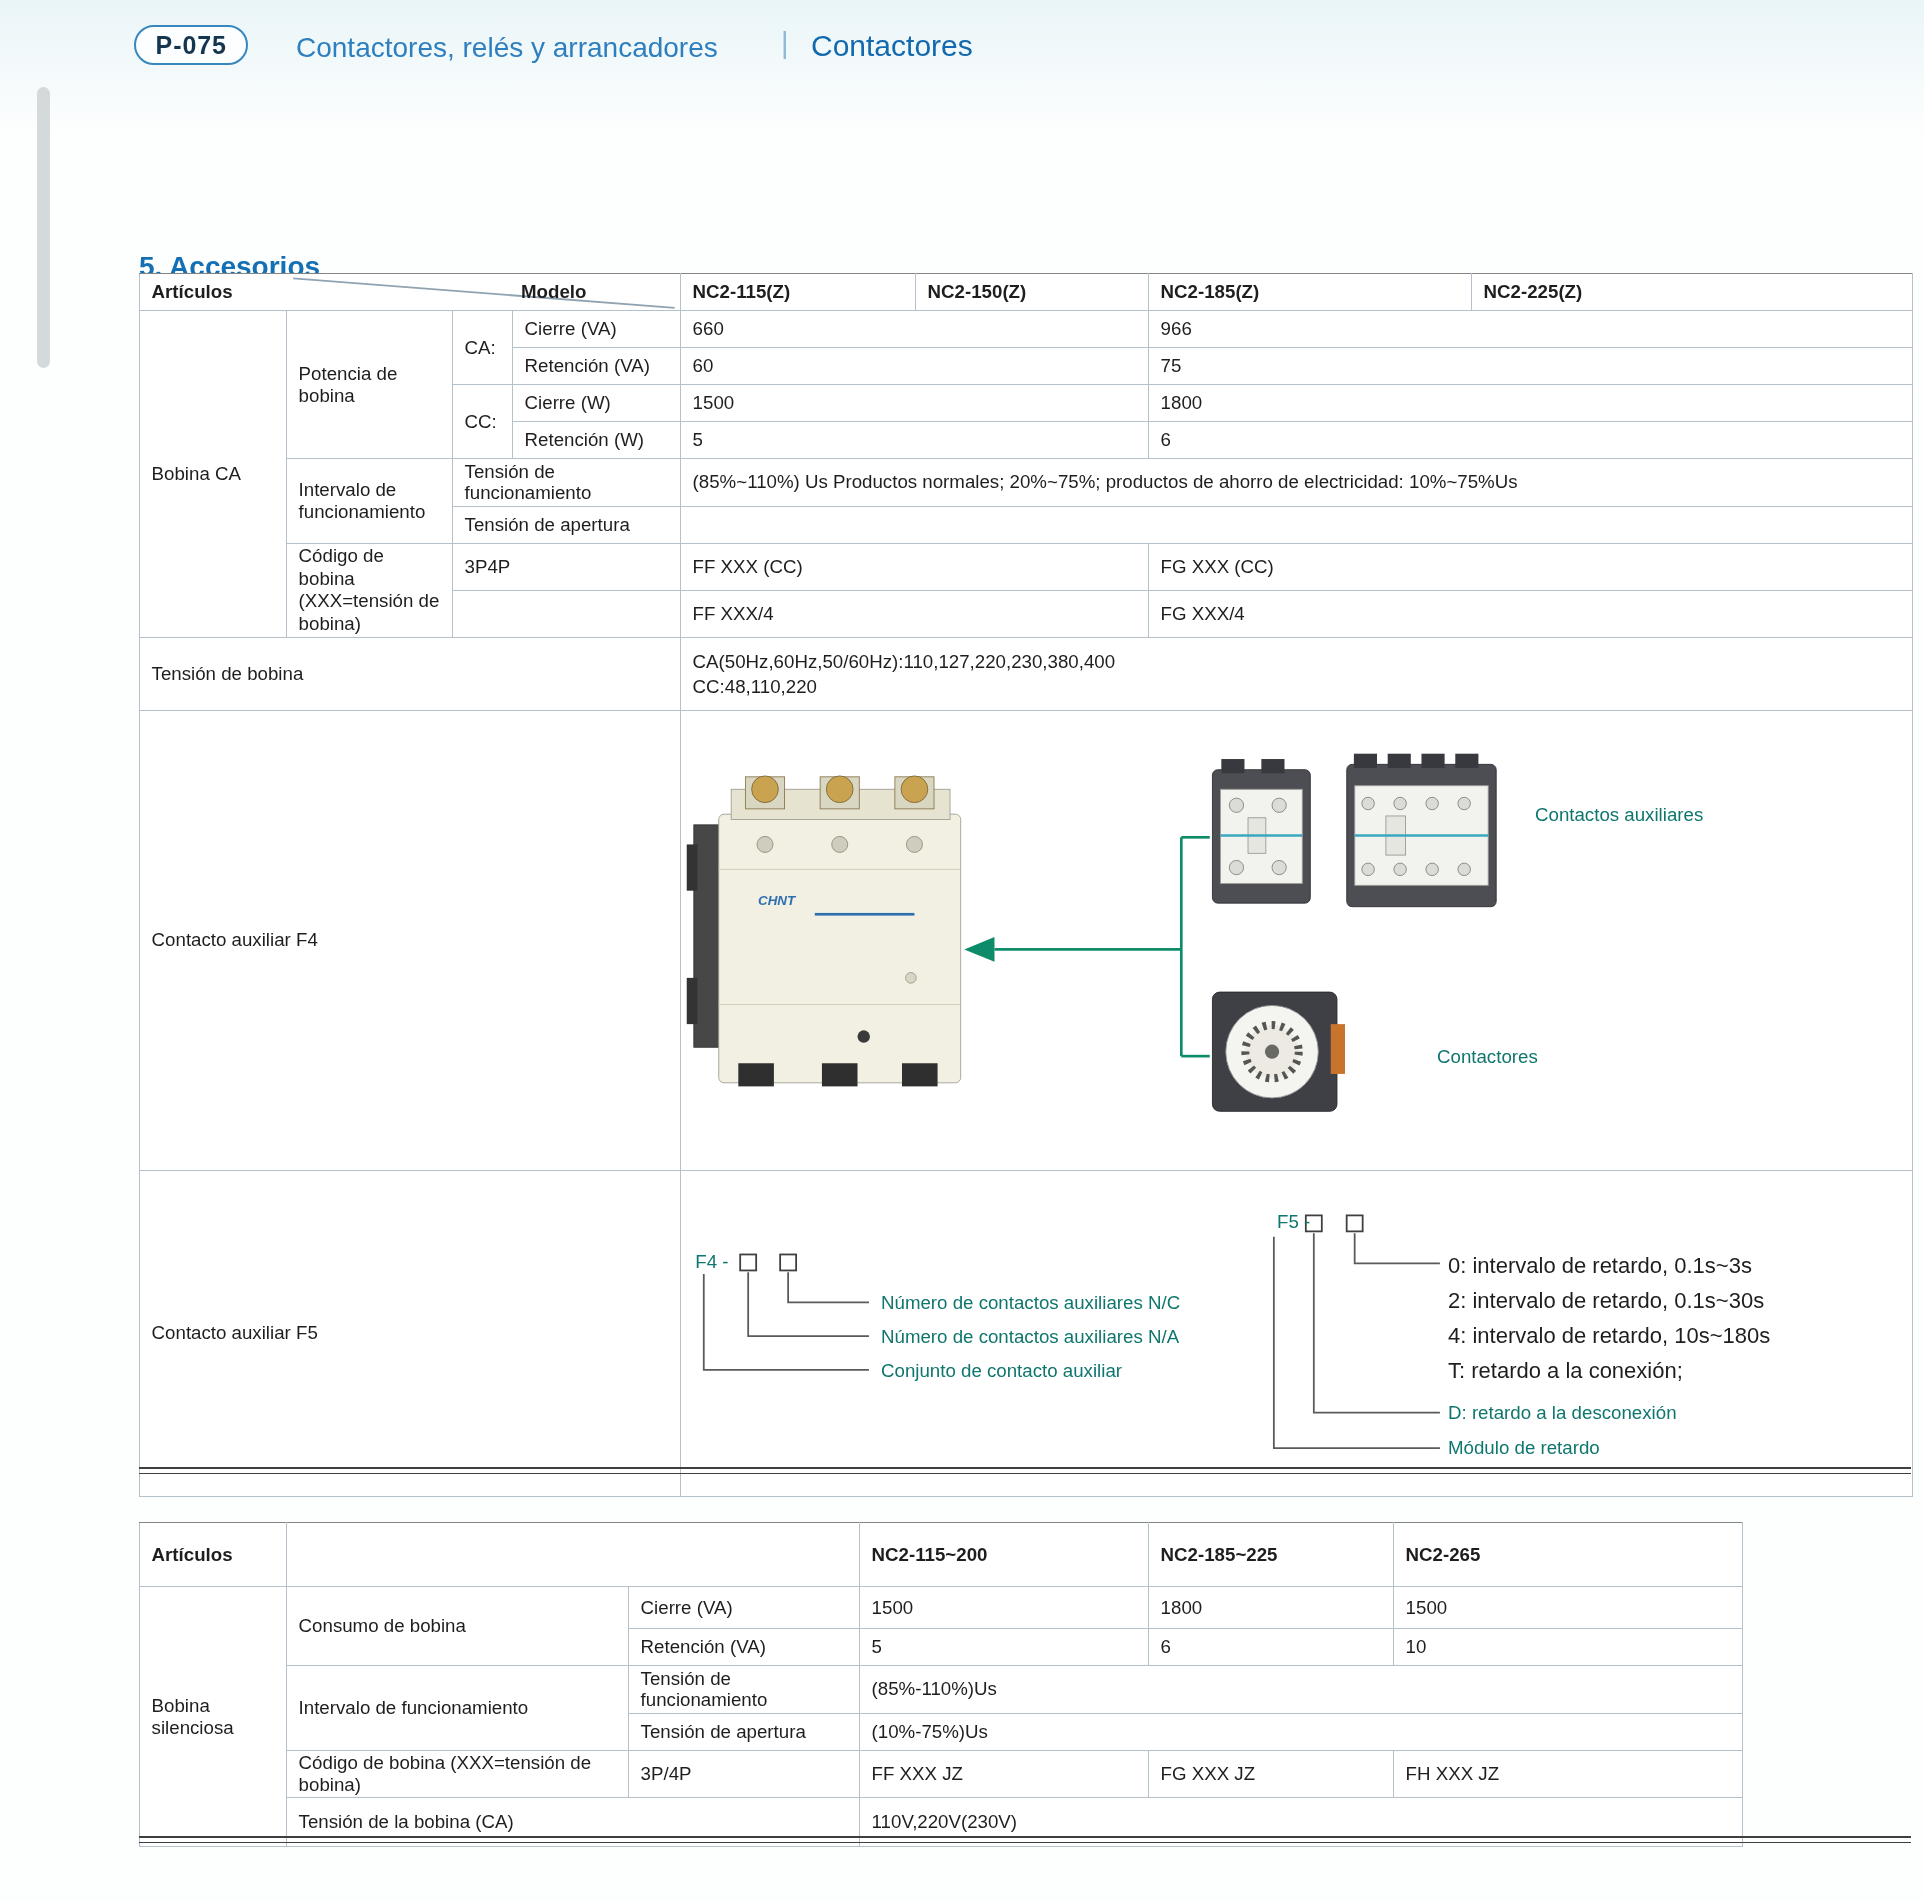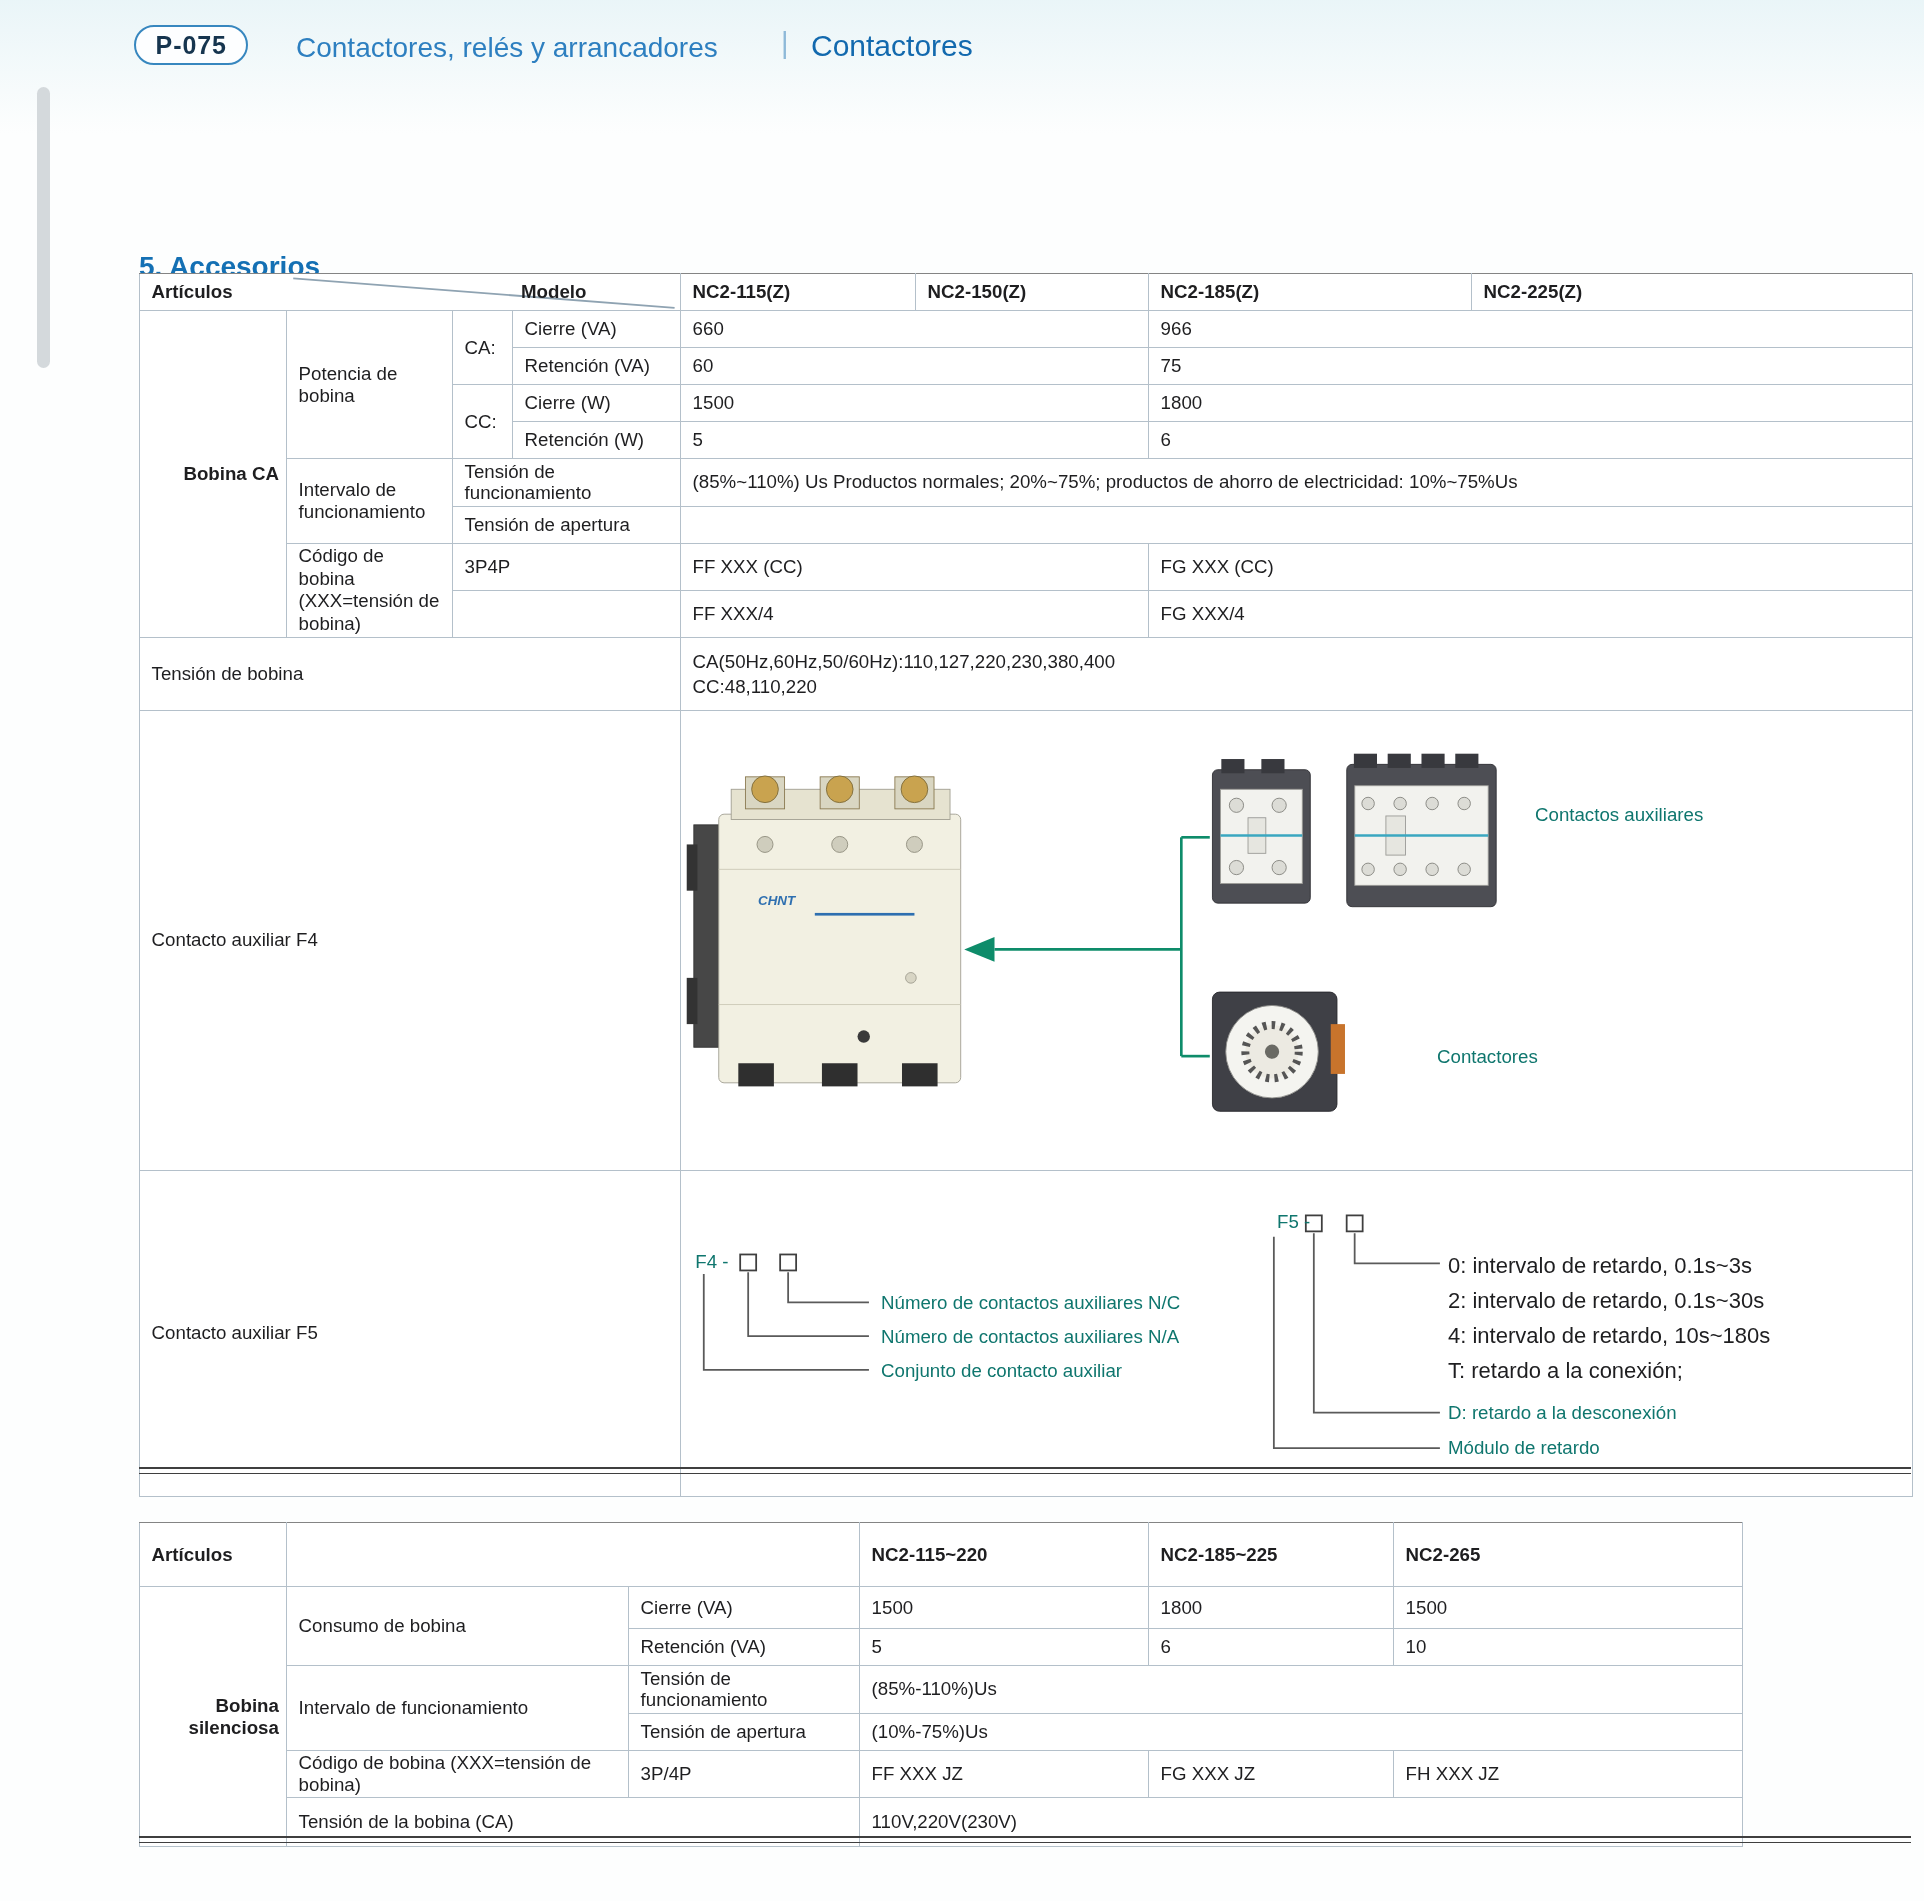--- a/index.html
+++ b/index.html
@@ -23,21 +23,21 @@
   .page-title { position:absolute; left:811px; top:28.5px; font-size:30px; font-weight:normal; color:#1269ae; }
   .section-title { position:absolute; left:139px; top:207px; font-size:28px; font-weight:bold; color:#1470b4;margin-top:44px; }
 
   
   table.spec { border-collapse:collapse; table-layout:fixed; }
   table.spec td { border:0.9px solid #b4c0ca; background:#fff; font-size:18.7px; color:#1e1e20;
     padding:1.8px 7.1px 1.8px 11.6px; vertical-align:middle; overflow:hidden; }
   table.spec tr.toprow td { border-top:1.8px solid #848484; }
   td.hdr { background:#b6d0e3; font-weight:bold; color:#13293f; border-color:#9cb1c1; }
   td.stripe { background:#dfeaf6; }
-  td.grp { font-weight:bold; color:#1b2c3e;text-align:right; }
+  td.grp { font-weight:normal; color:#1b2c3e; }
   td.small { font-size:16px; line-height:1.15; padding-left:7.1px; }
   td.xsmall { font-size:14.7px; line-height:1.2; padding-left:7.1px; padding-right:3.6px; }
   td.diagram { padding:0; position:relative; }
   td.hdrcorner { position:relative; padding:0; }
   .hdrcorner .art { position:absolute; left:11.6px; top:50%; transform:translateY(-50%); }
   .hdrcorner .mod { position:absolute; left:381px; top:50%; transform:translateY(-50%); }
   .hdrcorner svg { position:absolute; inset:0; }
   .vcell div { line-height:1.35; }
 
   .t1-wrap { position:absolute; left:139px; top:273px; }
@@ -278,21 +278,21 @@
         <col style="width:231px">
     <col style="width:289px">
         <col style="width:245px">
         <col style="width:349px">
   </colgroup>
 
   <tbody>
         <tr class="toprow" style="height:64px">
     <td class="hdr">Artículos</td>
     <td class="hdr" colspan="2"></td>
-    <td class="hdr">NC2-115~220</td>
+    <td class="hdr">NC2-115~200</td>
     <td class="hdr">NC2-185~225</td>
     <td class="hdr">NC2-265</td>
   </tr>
 
   <tr style="height:42px">
     <td class="grp" rowspan="6">Bobina silenciosa</td>
     <td rowspan="2">Consumo de bobina</td>
     <td>Cierre (VA)</td>
     <td>1500</td>
     <td>1800</td>

